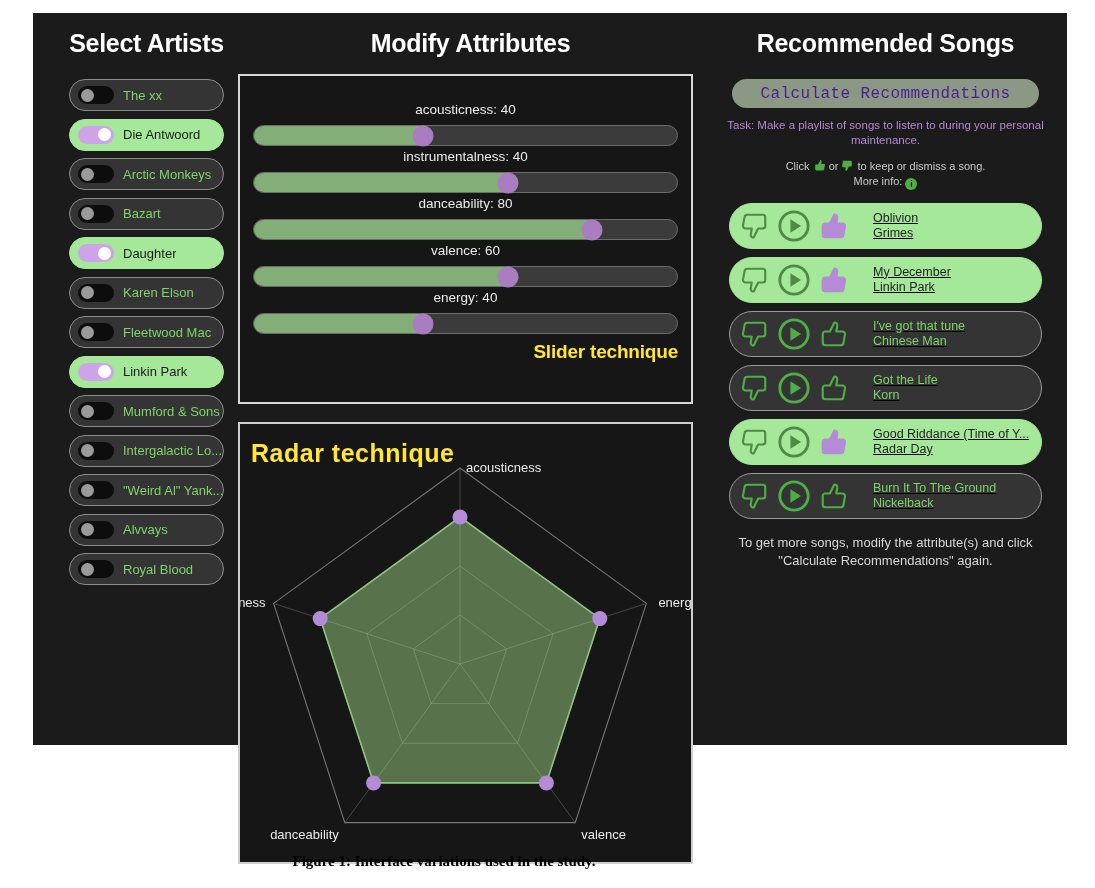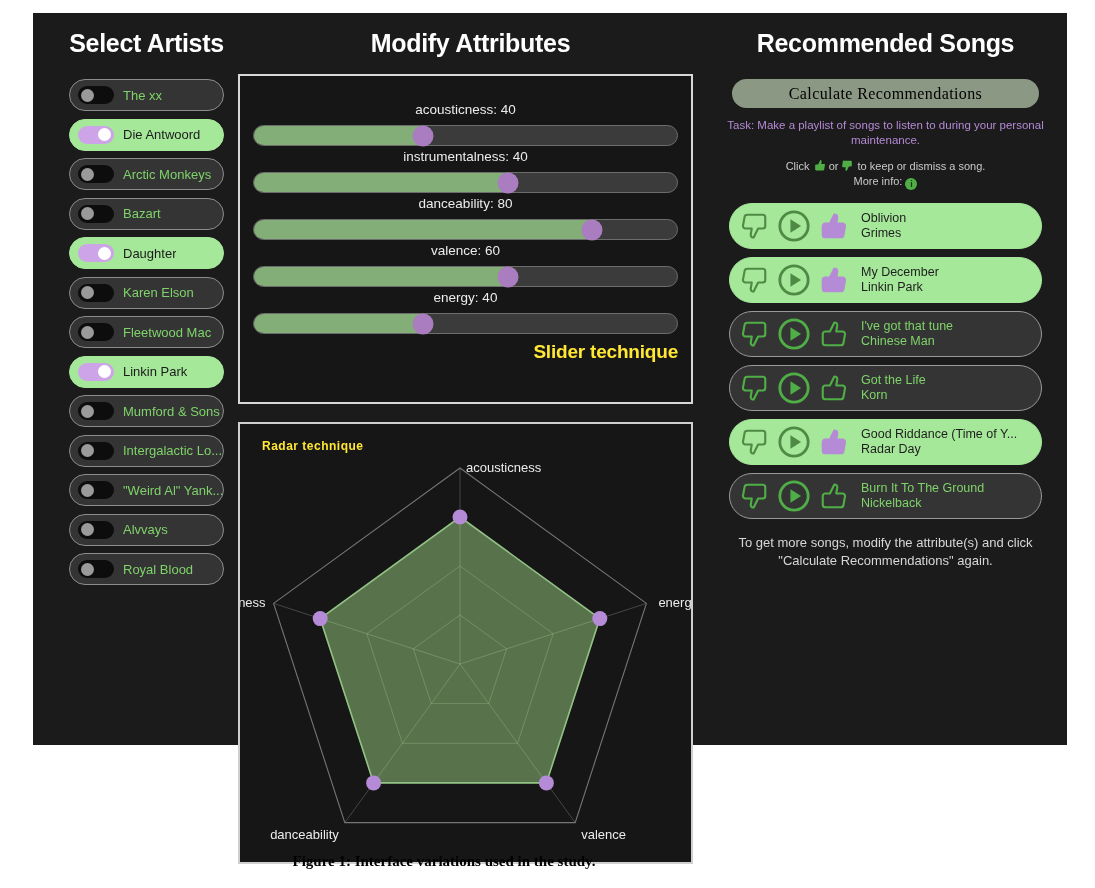--- a/index.html
+++ b/index.html
@@ -152,24 +152,24 @@
     position: absolute;
     left: 0px;
     top: 393px;
     width: 455px;
     height: 442px;
     background: #161616;
     border: 2px solid #cfcfcf;
   }
   #radar-technique-tag {
     position: absolute;
-    left: 22px;
+    left: 11px;
     top: 15px;
     color: #ffe733;
-    font-size: 12px;
+    font-size: 25px;
     font-weight: bold;
     letter-spacing: 0.5px;
     z-index: 3;
   }
   #radar-svg { position: absolute; left: 0; top: 0; }
 
   
   #recs-col {
     position: absolute;
     left: 680px;
@@ -177,23 +177,23 @@
     width: 345px;
   }
   #calc-btn {
     display: block;
     margin: 21px auto 0 auto;
     width: 307px;
     height: 29px;
     border-radius: 15px;
     background: #8b9884;
     border: none;
-    color: #000000;
+    color: #4c1d95;
     font-size: 16px;
-    font-family: Liberation Serif, serif;
+    font-family: Liberation Mono, monospace;
     letter-spacing: 0.4px;
     cursor: pointer;
   }
   #task-text {
     color: #b58ad6;
     font-size: 11.5px;
     text-align: center;
     line-height: 1.32;
     margin-top: 10px;
     padding: 0 12px;
@@ -232,21 +232,21 @@
     height: 46px;
     border-radius: 23px;
     display: flex;
     align-items: center;
     padding-left: 10px;
     gap: 7px;
     cursor: pointer;
   }
   .song-row.liked { background: #a6e89a; border: 1px solid #a6e89a; }
   .song-row.plain { background: #343434; border: 1px solid #9a9a9a; }
-  .song-meta { margin-left: 6px; line-height: 1.25; overflow: hidden; }
+  .song-meta { margin-left: 18px; line-height: 1.25; overflow: hidden; text-decoration: underline; }
   .song-title, .song-artist {
     font-size: 12.5px;
     white-space: nowrap;
     overflow: hidden;
     text-overflow: ellipsis;
     max-width: 180px;
   }
   .song-row.liked .song-title, .song-row.liked .song-artist { color: #1e1e1e; }
   .song-row.plain .song-title, .song-row.plain .song-artist { color: #7fd36a; }
 

